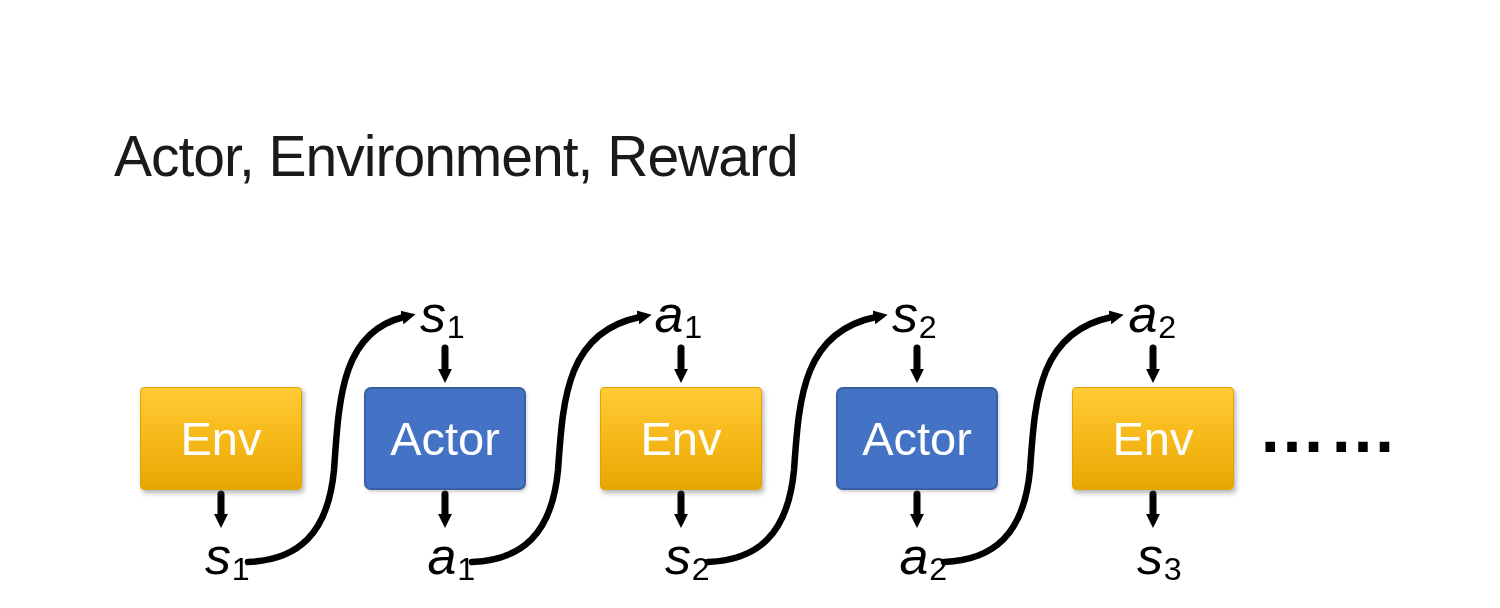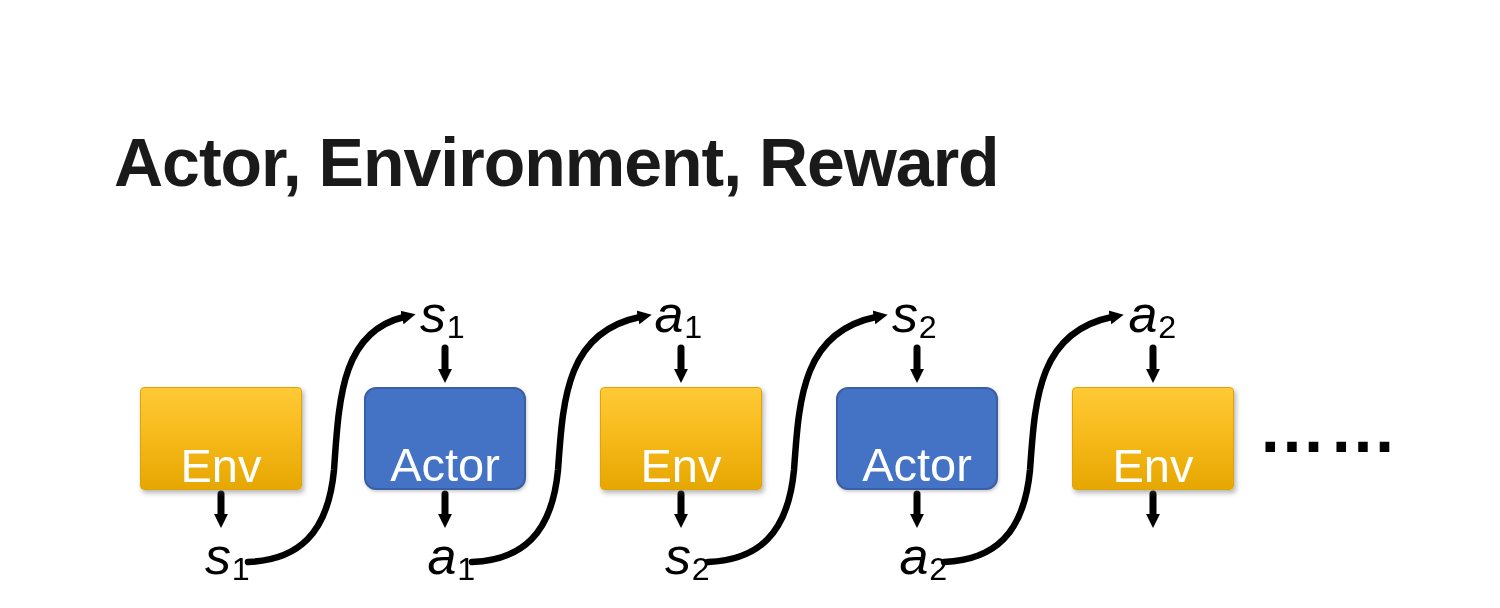--- a/index.html
+++ b/index.html
@@ -12,60 +12,60 @@
     width: 1500px;
     height: 608px;
     background: #ffffff;
     overflow: hidden;
     font-family: "Liberation Sans", "DejaVu Sans", sans-serif;
   }
   .title {
     position: absolute;
     left: 114px;
     top: 128px;
-    font-size: 68px;
+    font-size: 57px;
     line-height: 1;
-    font-weight: 700;
+    font-weight: 400;
     letter-spacing: -1px;
     color: #1a1a1a;
     white-space: nowrap;
   }
   .arrows-layer {
     position: absolute;
     left: 0;
     top: 0;
     width: 1500px;
     height: 608px;
     pointer-events: none;
   }
   .node {
     position: absolute;
     top: 387px;
     width: 162px;
     height: 103px;
     display: flex;
-    align-items: flex-end;
+    align-items: center;
     justify-content: center;
     box-sizing: border-box;
   }
   .node .node-label {
     color: #ffffff;
     font-size: 47px;
     line-height: 1;
   }
   .node.env {
     background: linear-gradient(180deg, #FFCA36 0%, #F5B717 55%, #E6A702 100%);
     border: 1px solid #DFA404;
     border-radius: 4px;
     box-shadow: 2px 3px 5px rgba(90, 90, 90, 0.45);
   }
   .node.actor {
     background: #4472C4;
     border: 2.5px solid #3A5FA5;
-    border-radius: 12px;
+    border-radius: 7px;
     box-shadow: 1px 2px 3px rgba(120, 120, 120, 0.35);
   }
   .mlabel {
     position: absolute;
     width: 90px;
     text-align: center;
     font-family: Liberation Sans, sans-serif;
     font-style: italic;
     font-size: 52px;
     line-height: 1;
@@ -149,16 +149,17 @@
 
   <div class="mlabel top" style="left:397px"><span>s</span><span class="msub">1</span></div>
   <div class="mlabel top" style="left:633px"><span>a</span><span class="msub">1</span></div>
   <div class="mlabel top" style="left:869px"><span>s</span><span class="msub">2</span></div>
   <div class="mlabel top" style="left:1107px"><span>a</span><span class="msub">2</span></div>
 
   <div class="mlabel bottom" style="left:182px"><span>s</span><span class="msub">1</span></div>
   <div class="mlabel bottom" style="left:406px"><span>a</span><span class="msub">1</span></div>
   <div class="mlabel bottom" style="left:642px"><span>s</span><span class="msub">2</span></div>
   <div class="mlabel bottom" style="left:878px"><span>a</span><span class="msub">2</span></div>
+  <div class="mlabel bottom" style="left:1114px"><span>s</span><span class="msub">3</span></div>
 
   <div class="ellipsis">……</div>
 
 </div>
 
 </body></html>

